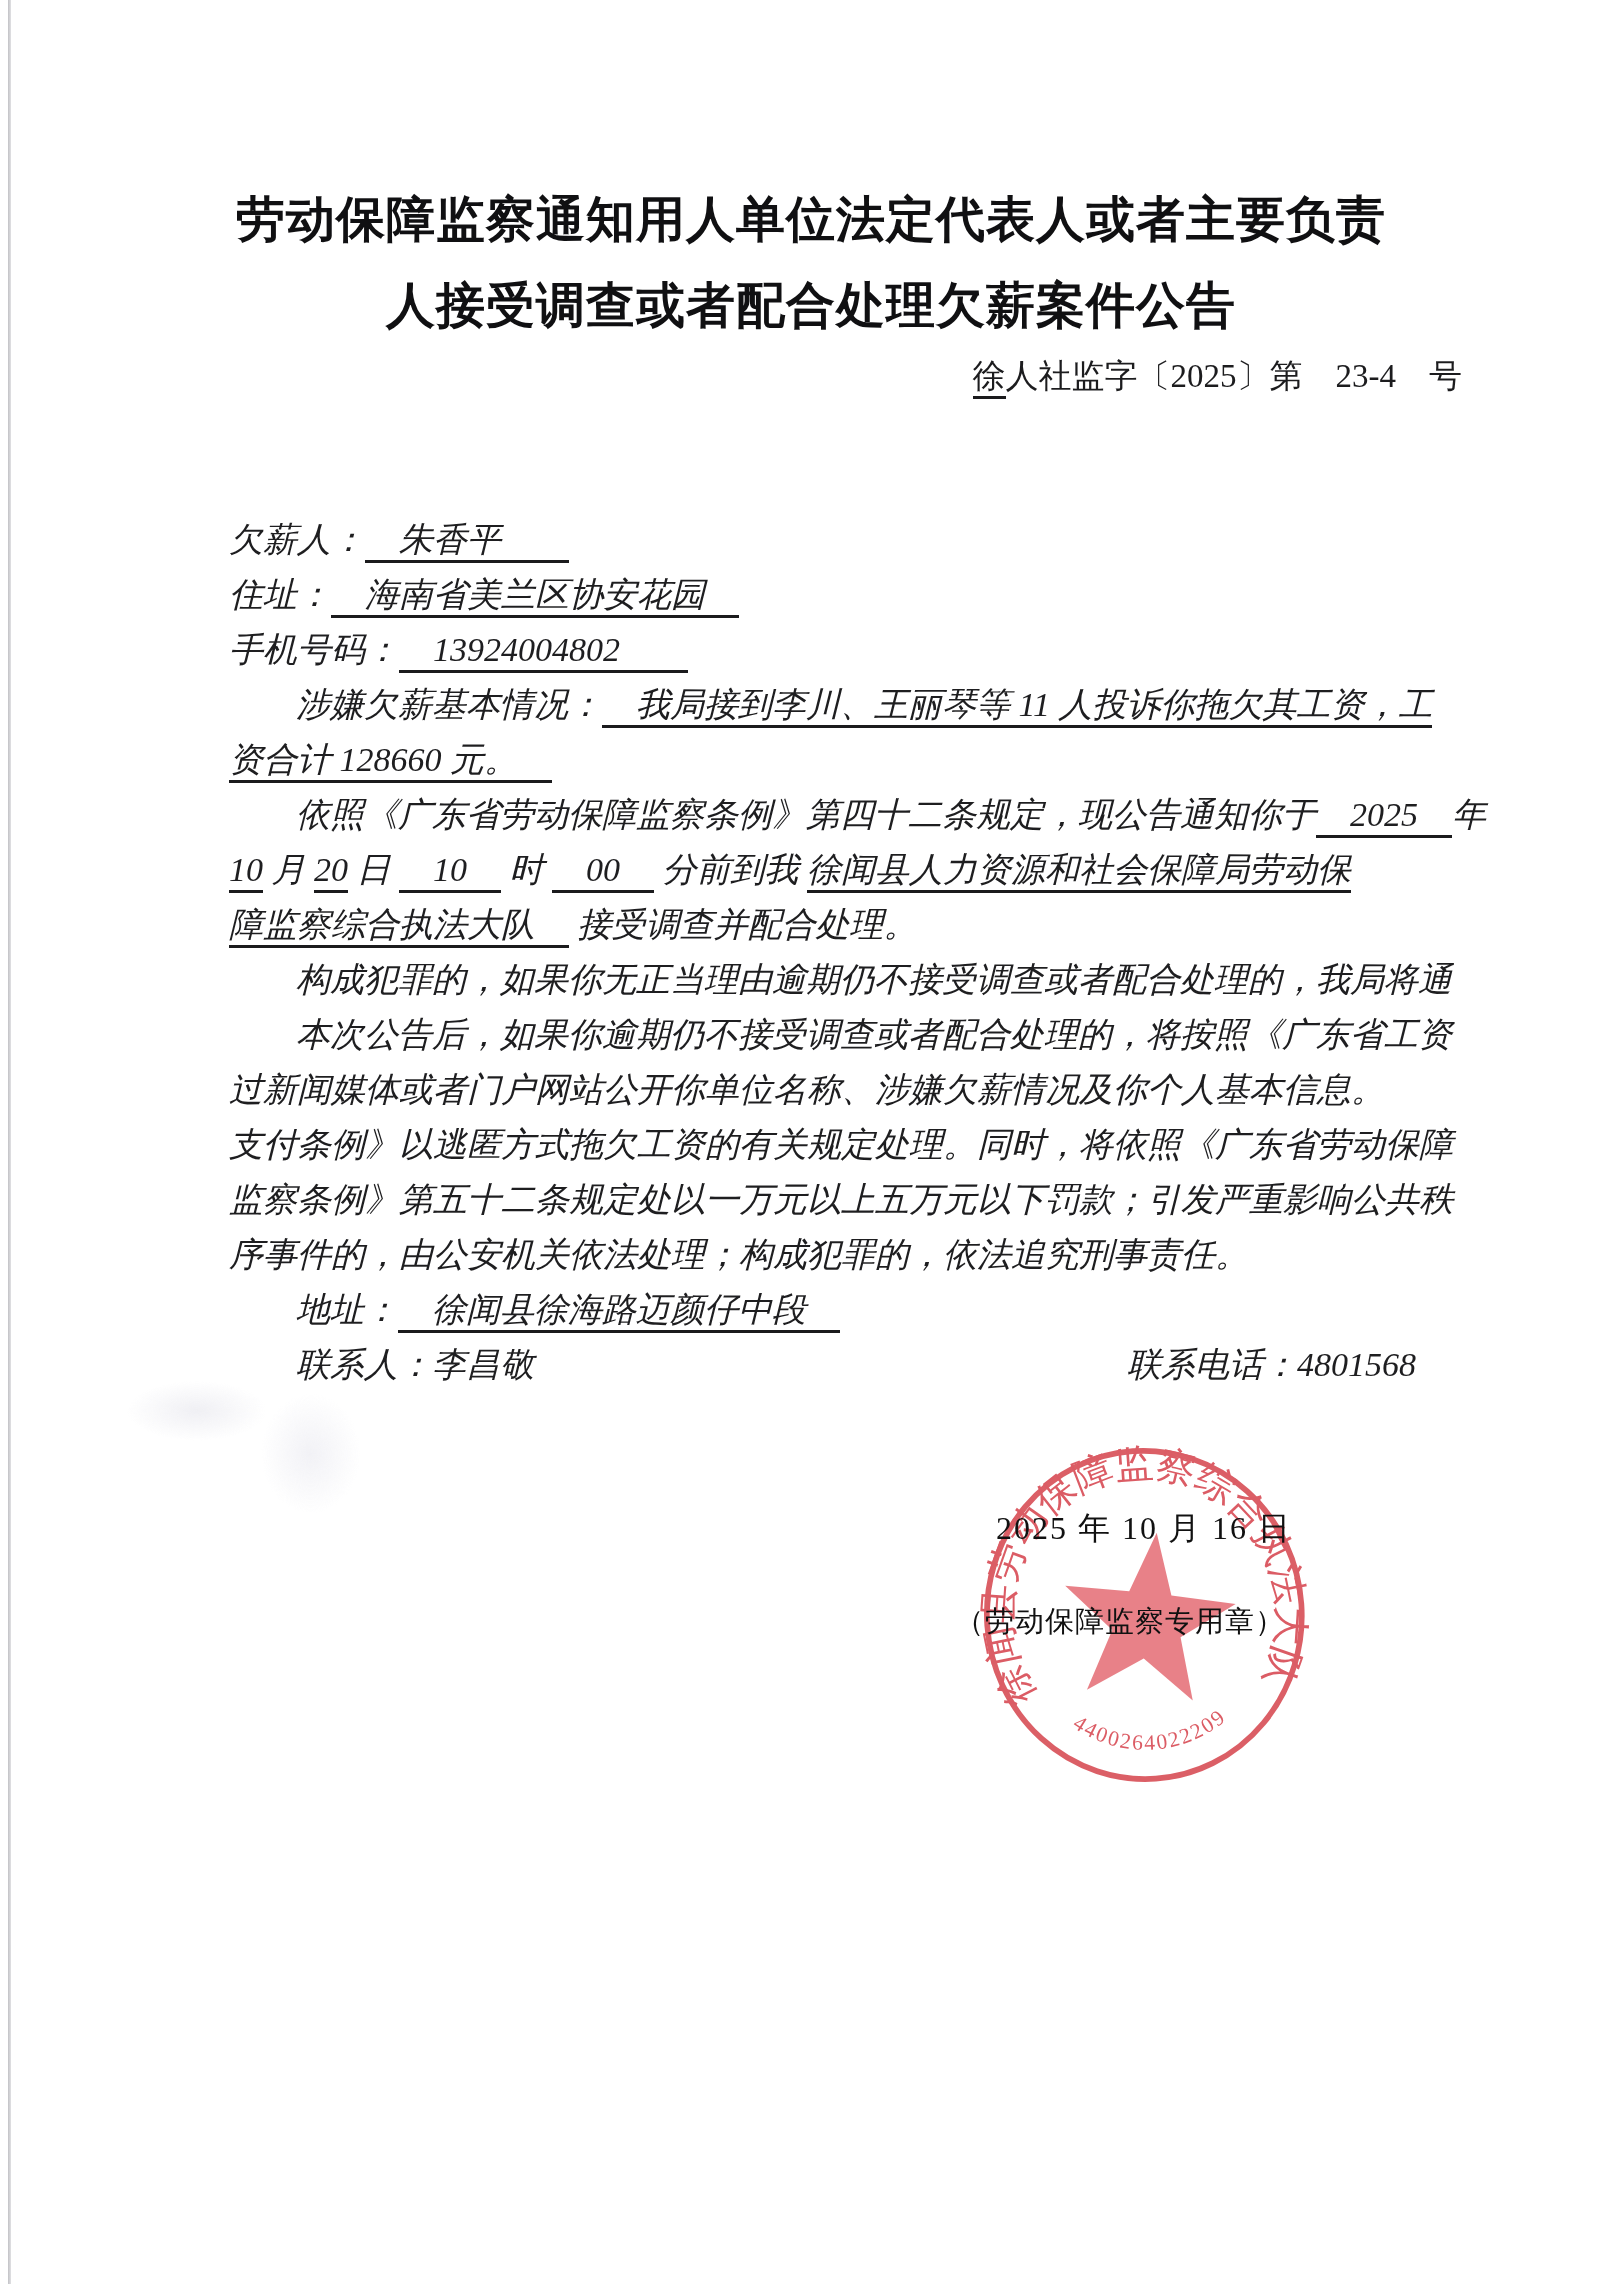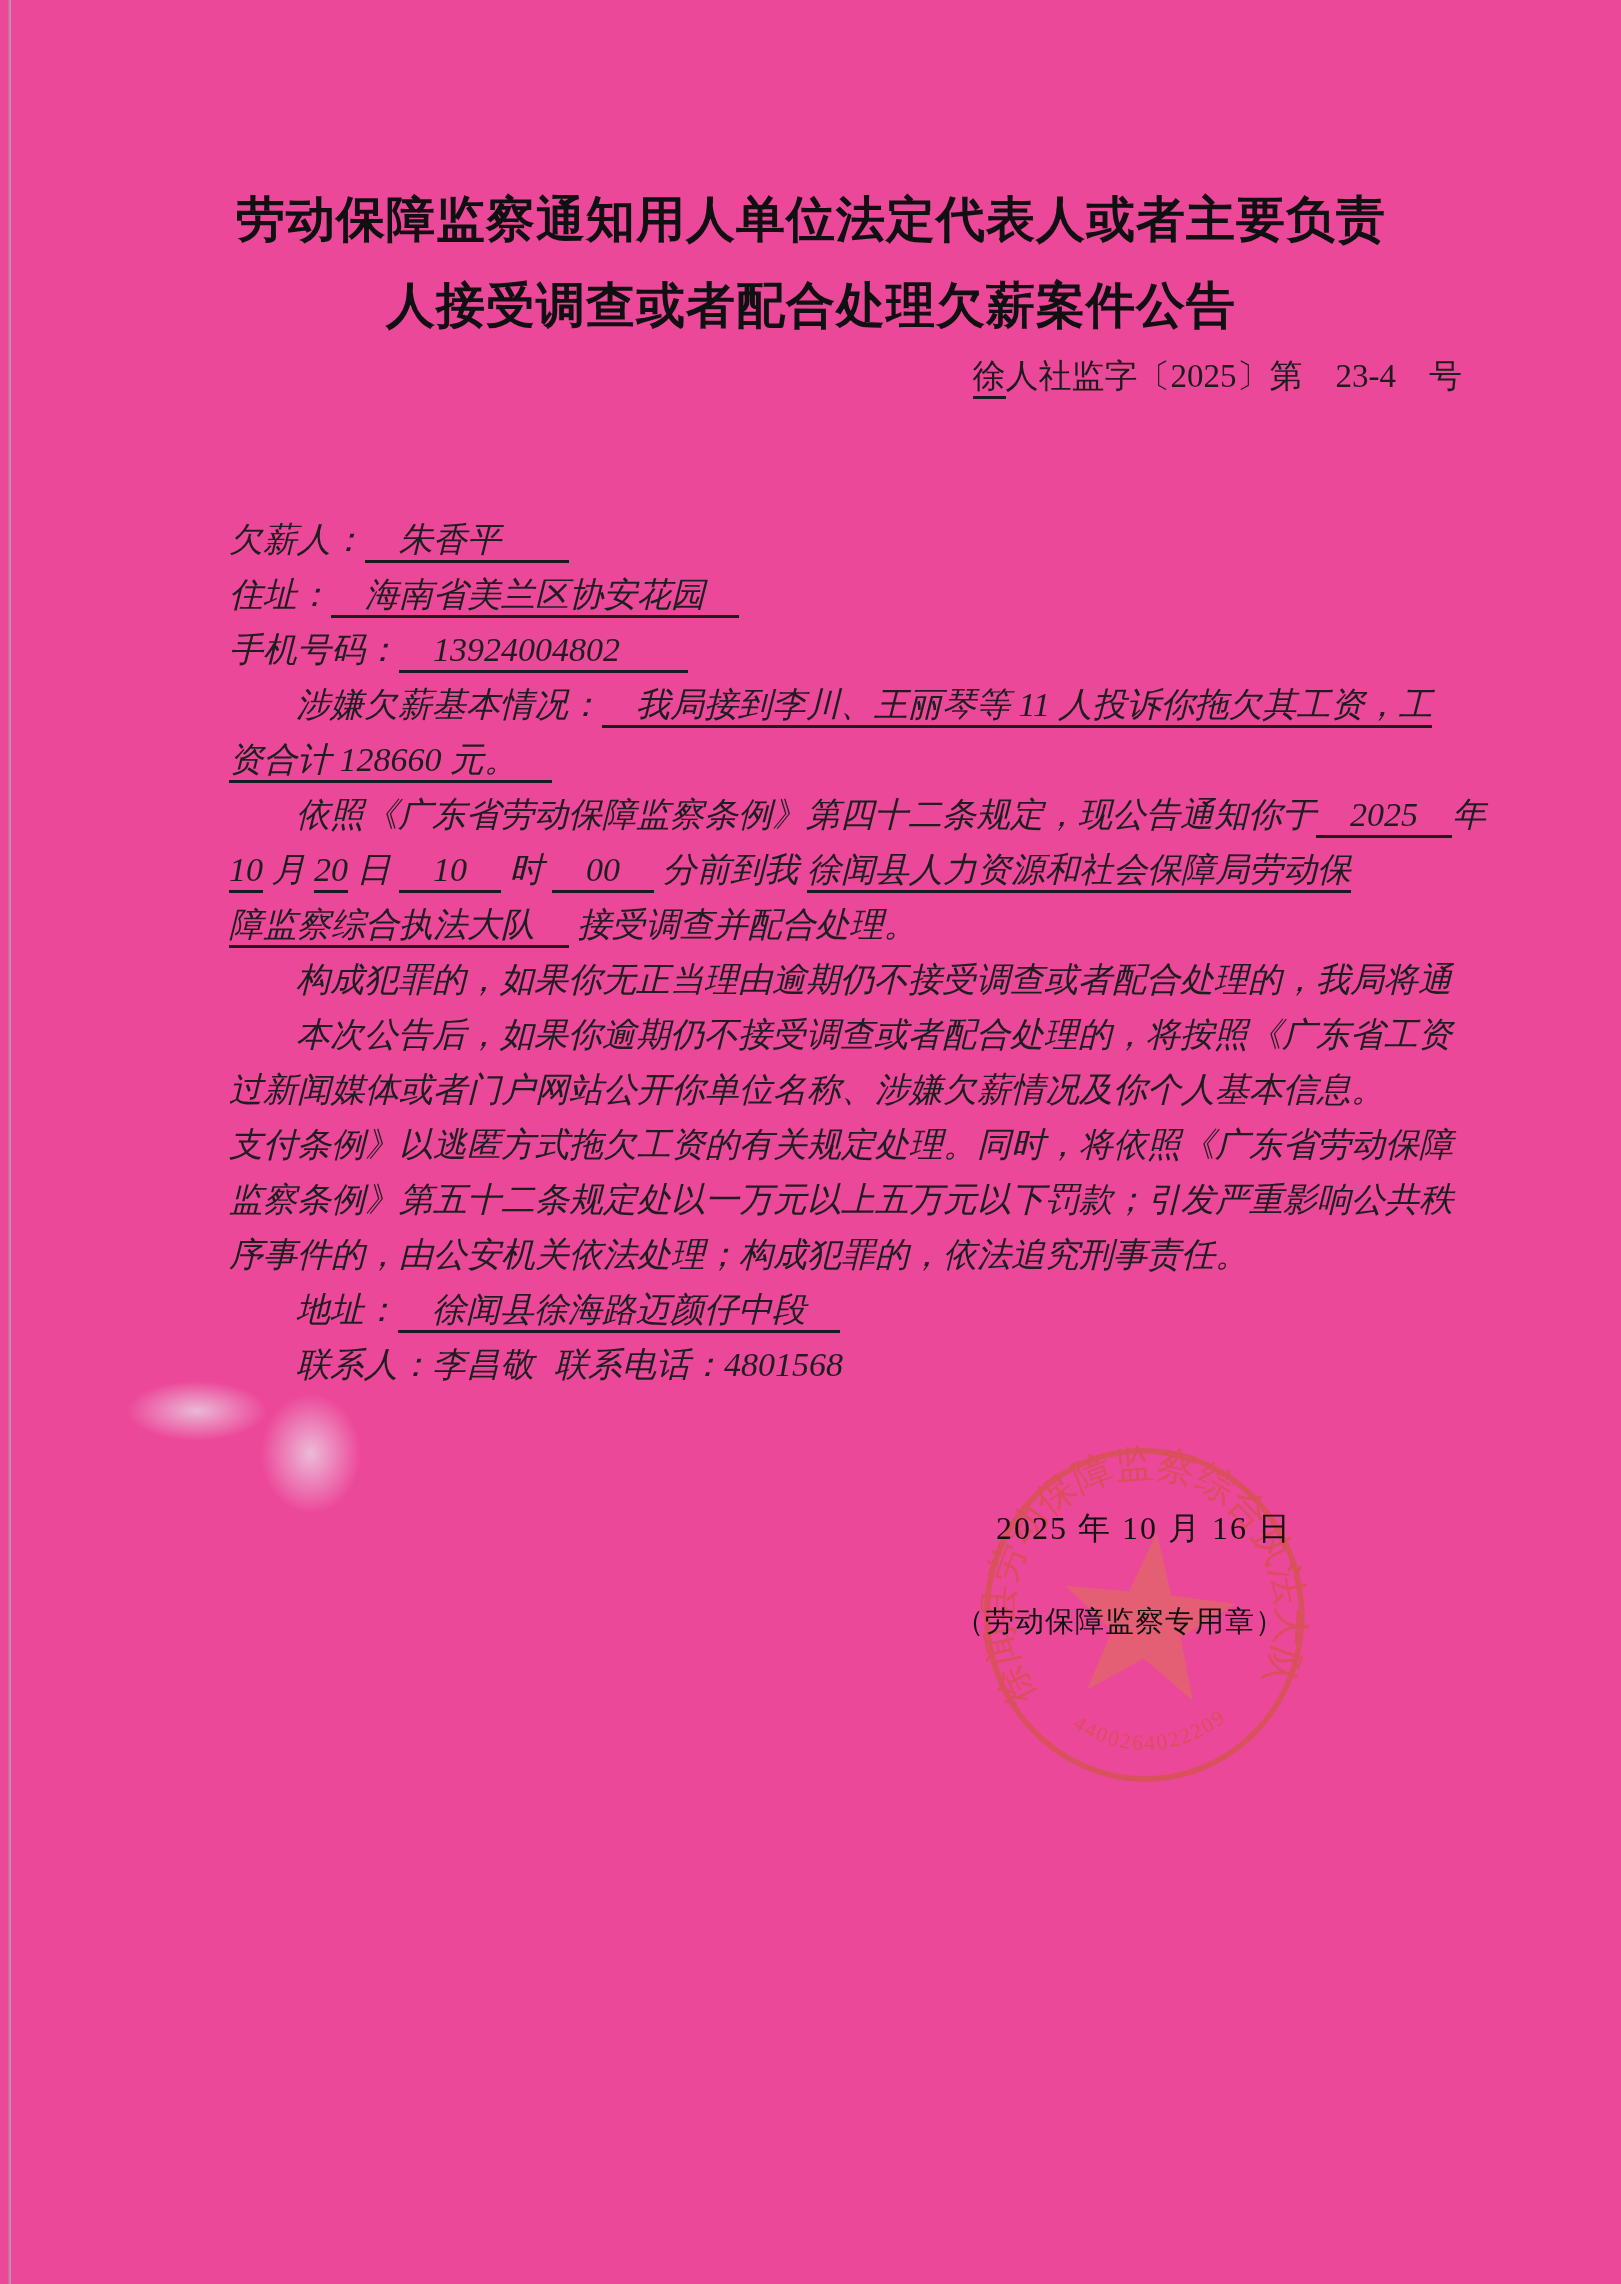--- a/index.html
+++ b/index.html
@@ -1,19 +1,19 @@
 <!DOCTYPE html>
 <html style="font-size:8.1px"><head>
 <meta charset="utf-8">
 <style>
   html,body{margin:0;padding:0;background:#e8e8ea;}
   .page{
     position:relative;
     width:1622px;height:2284px;
-    background:#ec4899;
+    background:#ffffff;
     font-family:"Liberation Serif","DejaVu Serif",serif;
     color:#222325;
     overflow:hidden;
   }
   
   .scan-edge{
     position:absolute;left:8.1px;top:0;width:3.1px;height:100%;
     background:linear-gradient(to right,#8f8f96,#c9c9ce);
     opacity:.55;
   }
@@ -39,21 +39,21 @@
     font-size:34px;line-height:55px;color:#1e1e20;font-style:italic;
   }
   .line{white-space:nowrap;}
   .line.indent{padding-left:67px;}
   .seg{display:inline;}
   .seg.u{
     border-bottom:3.1px solid #1b1b1d;
     padding-bottom:1.5px;
   }
   .contact-row{
-    display:flex;
+    display:flex;justify-content:space-between;
     padding-right:57px;
     gap:20px;
   }
   .contact-row .left{padding-left:67px;white-space:nowrap;}
   .contact-row .right{white-space:nowrap;}
   
   .seal{
     position:absolute;left:969px;top:1442px;width:351px;height:351px;
     transform:rotate(-4deg);
   }

